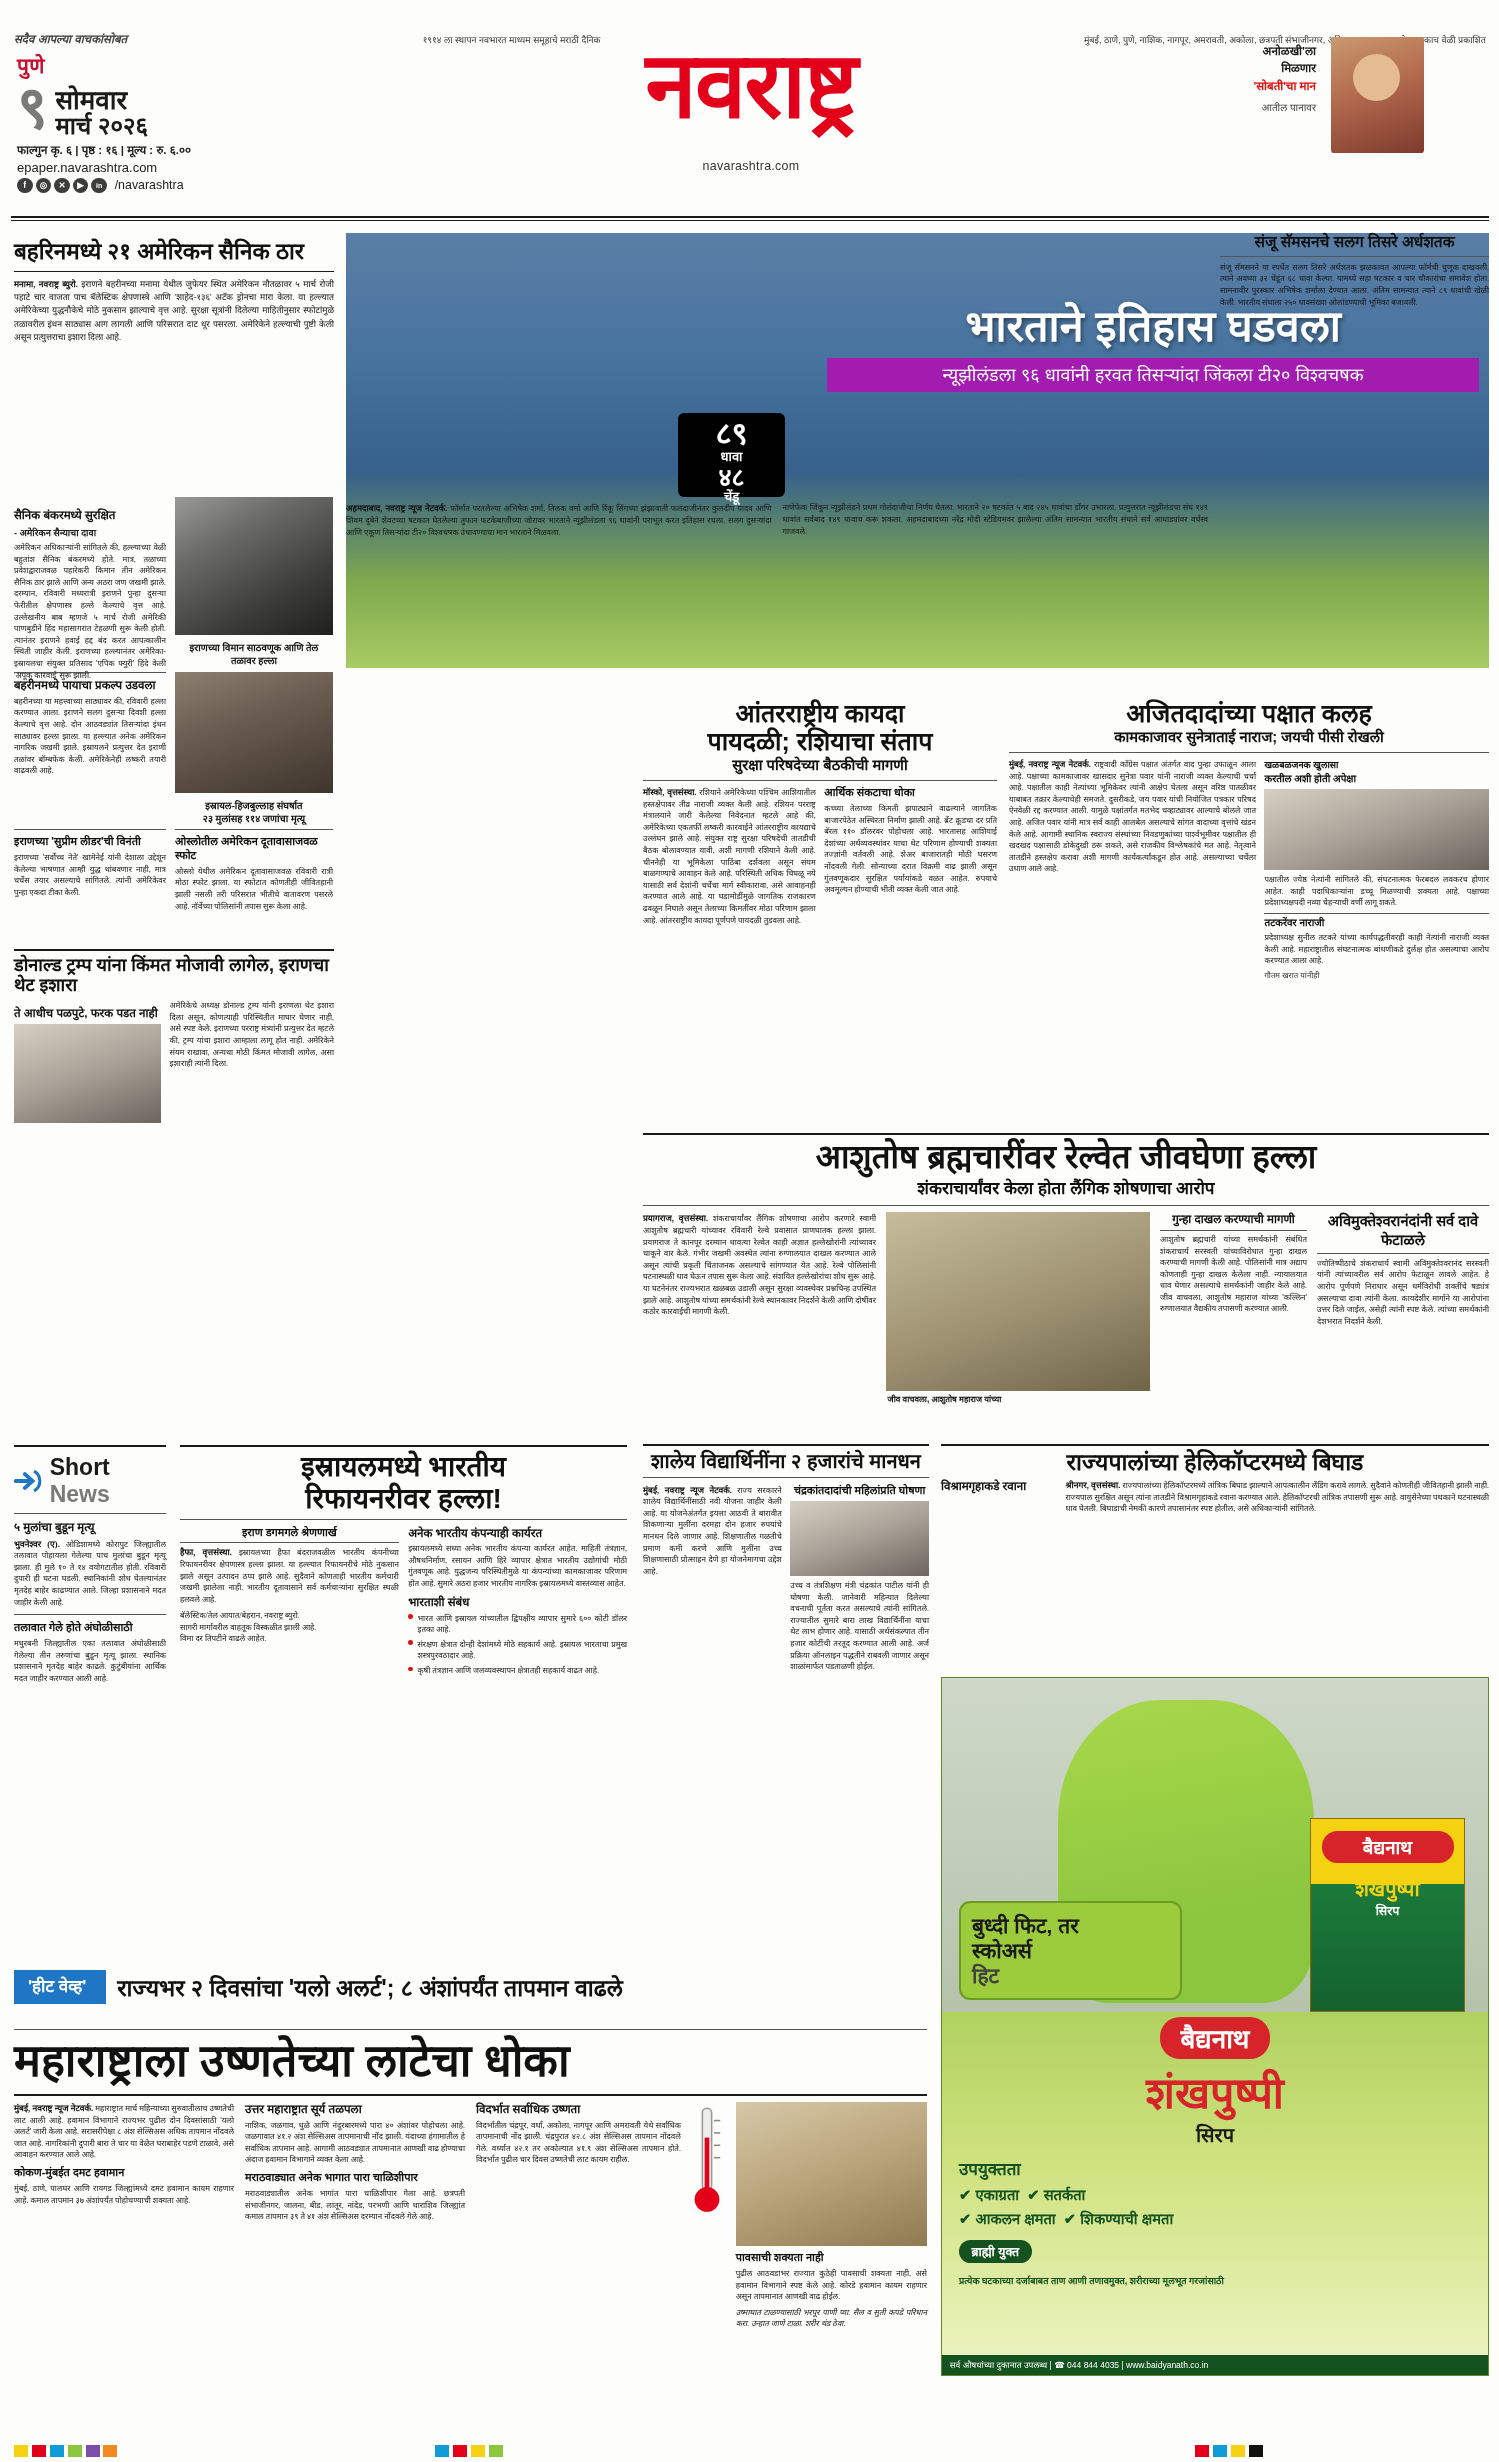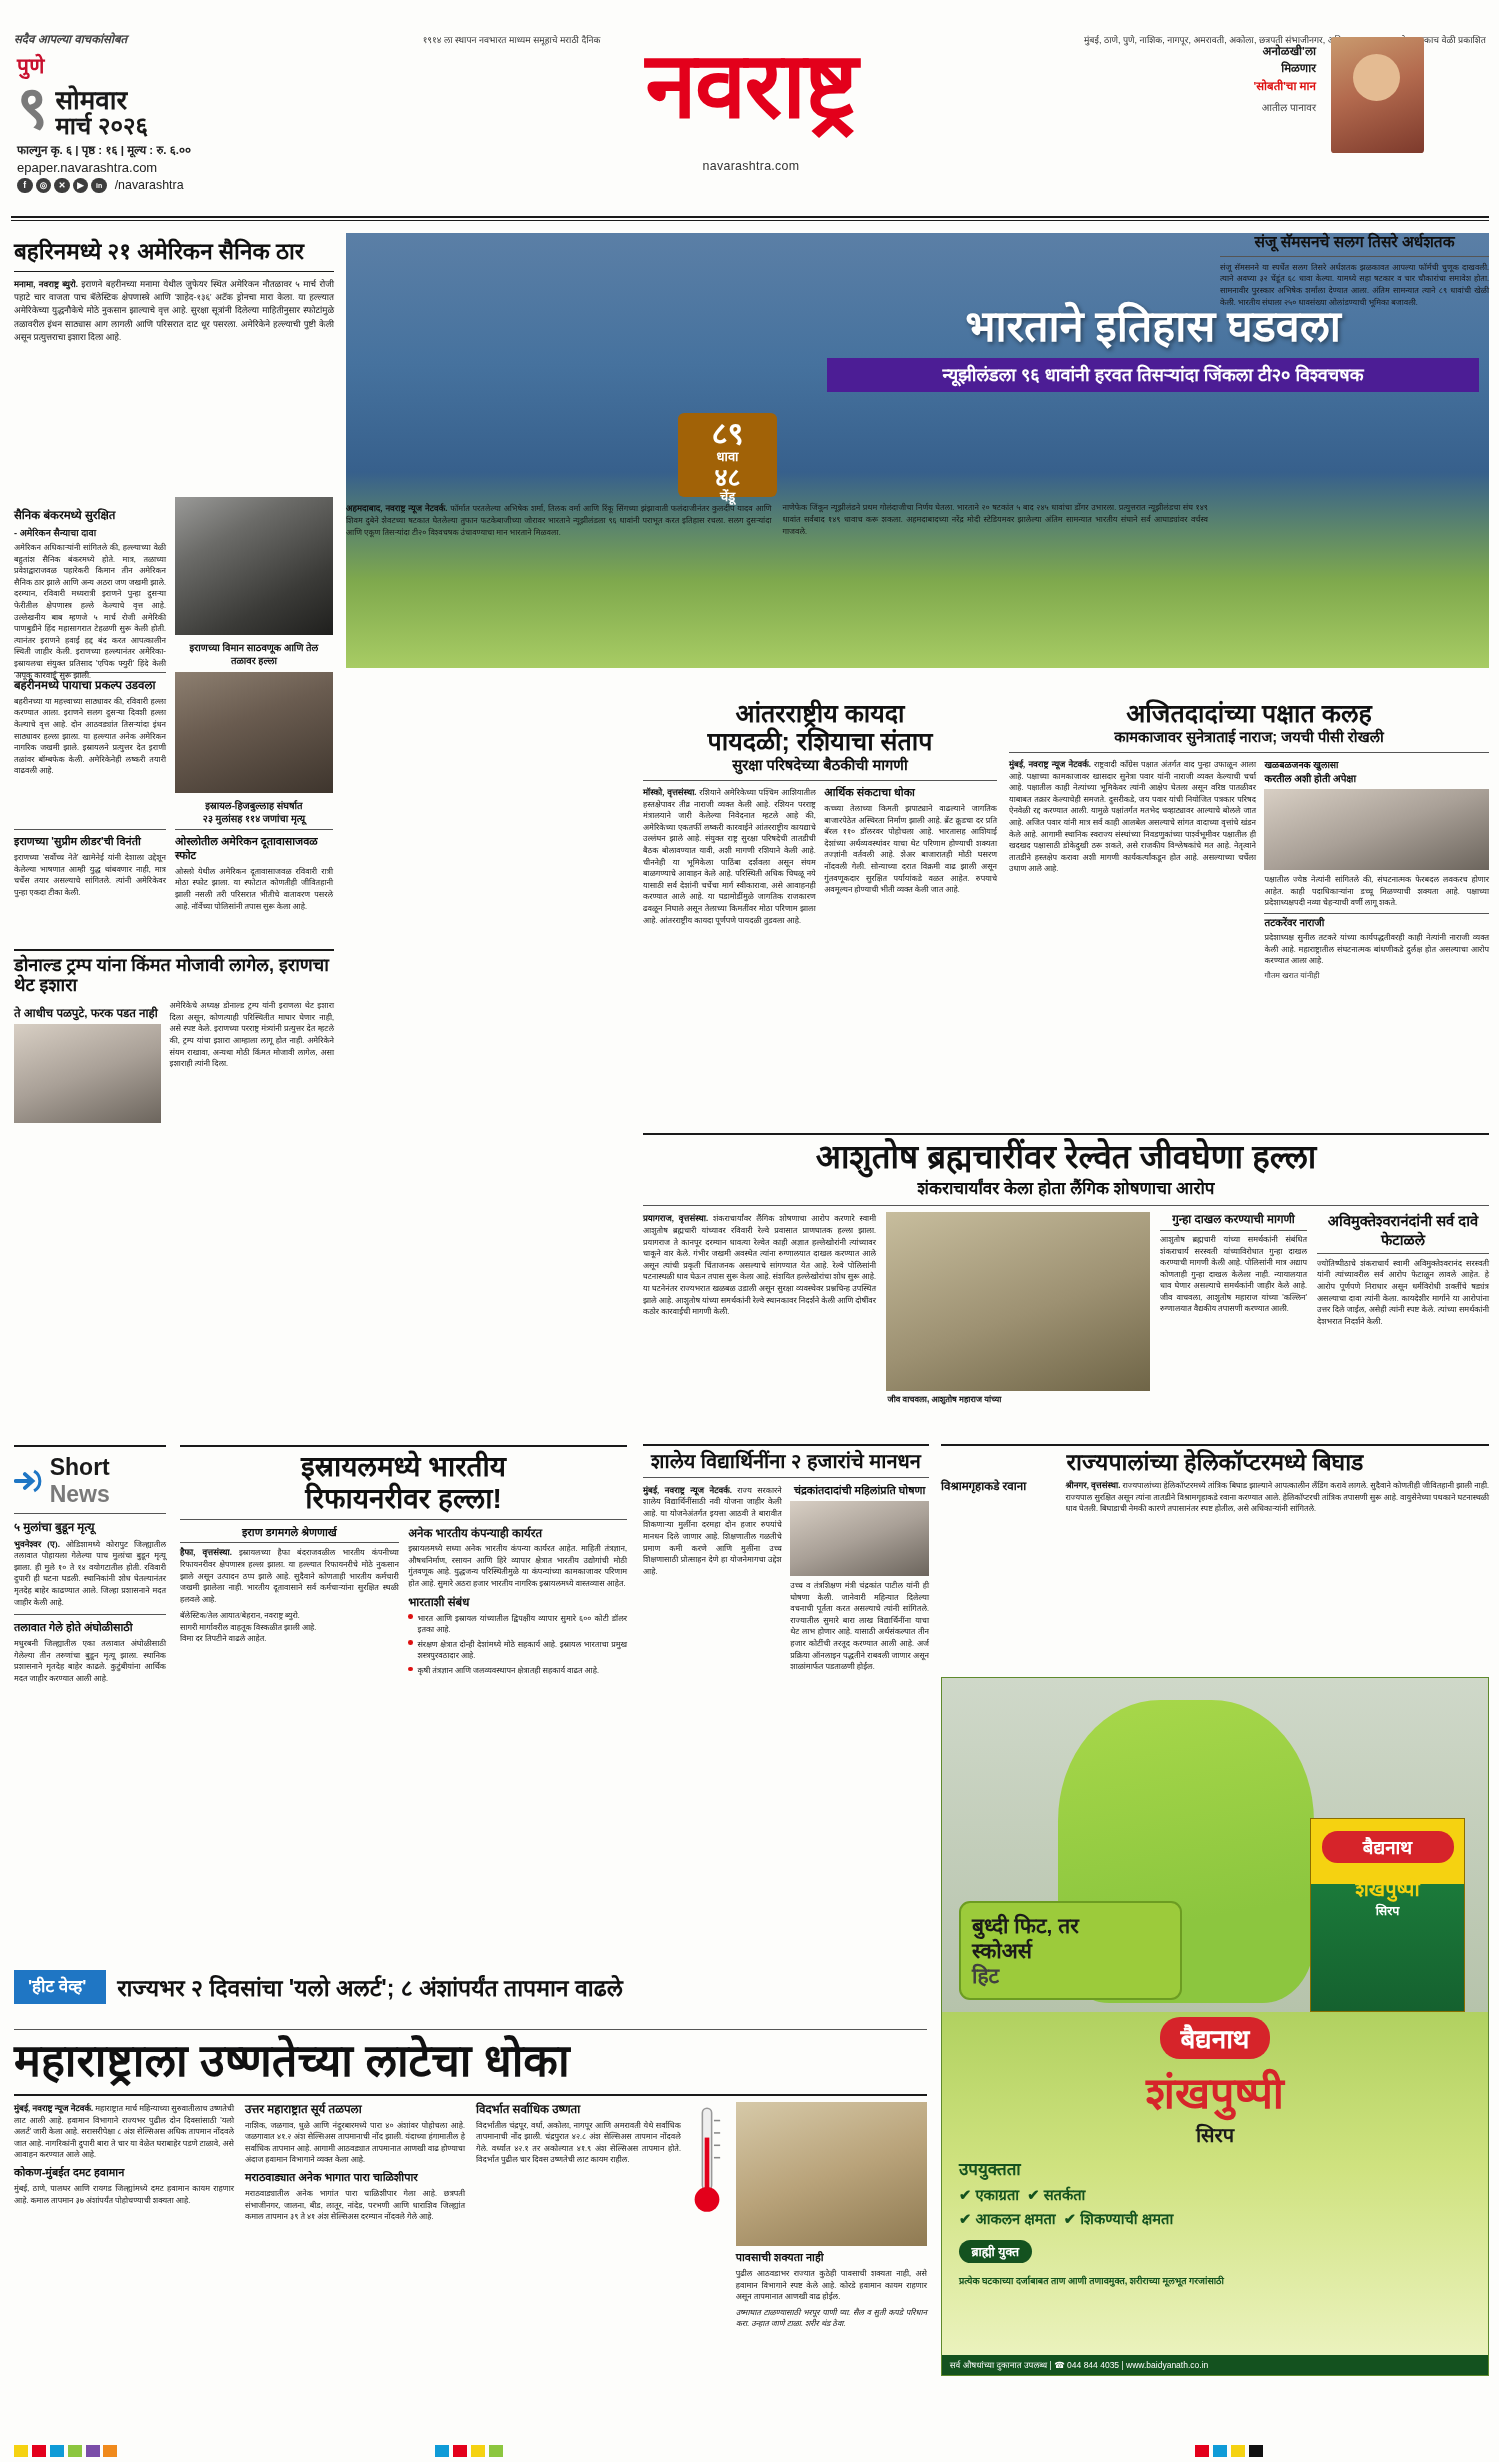--- a/index.html
+++ b/index.html
@@ -123,26 +123,26 @@
     position: absolute; left: 147px; bottom: 0; width: 256px; height: 404px;
     background: linear-gradient(165deg,#1b52a8 0%, #1546८e 60%, #0f3a78 100%);
     clip-path: polygon(22% 0,78% 0,96% 34%,88% 100%,14% 100%,6% 40%);
   }
   .hero-title-wrap { position: absolute; left: 481px; top: 71px; width: 652px; }
   .hero-title {
     font-size: 43px; font-weight: 800; color: #fff; line-height: 1.05;
     text-shadow: 1.6px 1.6px 4.7px rgba(0,0,0,.45); text-align: center;
   }
   .hero-sub {
-    margin-top: 9.3px; background: #4c1d95; color: #fff; font-size: 18px; font-weight: 700;
+    margin-top: 9.3px; background: #a21caf; color: #fff; font-size: 18px; font-weight: 400;
     padding: 6.2px 11px; text-align: center; line-height: 1.2;
   }
   .hero-badge {
-    position: absolute; left: 332px; top: 180px; width: 99px; height: 84px;
-    background: #a16207; color: #fff; border-radius: 6.2px; text-align: center;
+    position: absolute; left: 332px; top: 180px; width: 107px; height: 84px;
+    background: #000000; color: #fff; border-radius: 6.2px; text-align: center;
     padding-top: 4.7px; line-height: 1.05;
   }
   .hero-badge .n { font-size: 31px; font-weight: 800; }
   .hero-badge .l { font-size: 13px; font-weight: 700; }
 
   
   .hero-side {
     position: absolute; left: 1220px; top: 233px; width: 269px;
   }
 

